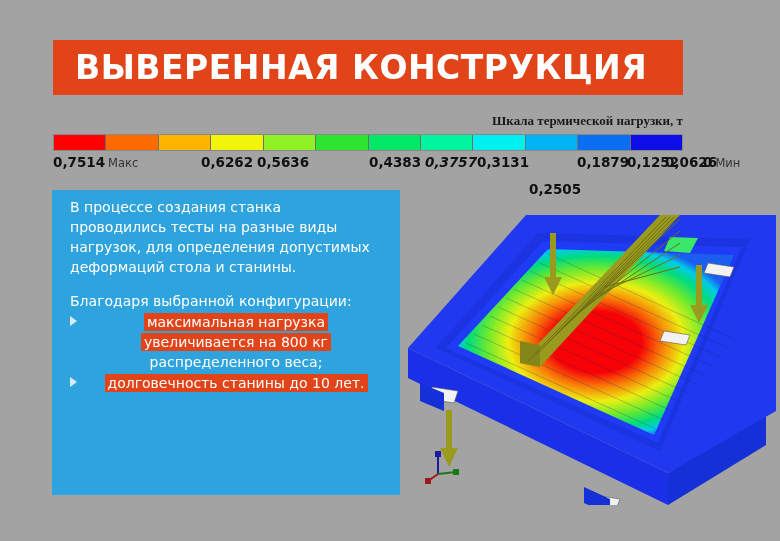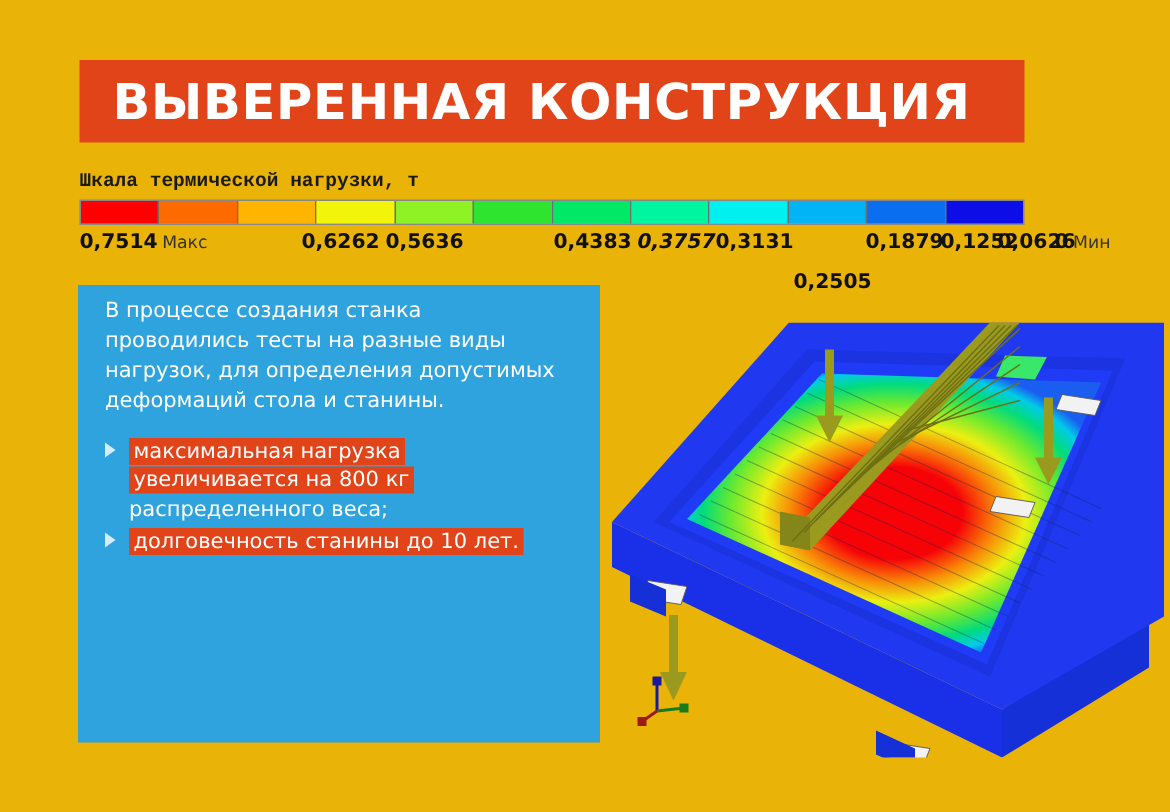--- a/index.html
+++ b/index.html
@@ -3,48 +3,48 @@
 <meta charset="utf-8">
 <style>
   html,body{margin:0;padding:0;}
   body{
     width:780px;height:541px;
     background:#ffffff;
     font-family:"DejaVu Sans","Liberation Sans",sans-serif;
     overflow:hidden;
     position:relative;
   }
-  .slide{position:absolute;left:0;top:0;width:780px;height:541px;background:#eab308;}
+  .slide{position:absolute;left:0;top:0;width:780px;height:541px;background:#a3a3a3;}
 
   
   .title-bar{
     position:absolute;left:53px;top:40px;width:630px;height:55px;
     background:#e2441a;
     display:flex;align-items:center;
   }
   .title-text{
     color:#ffffff;
     font-size:33px;
     font-weight:bold;
     letter-spacing:0.5px;
     padding-left:22px;
     white-space:nowrap;
     font-family:"DejaVu Sans","Liberation Sans",sans-serif;
   }
 
   
   .scale-wrap{position:absolute;left:53px;top:113px;width:646px;}
   .scale-title{
-    text-align:left;
+    text-align:right;
     font-size:13px;
     font-weight:bold;
     color:#1a1a1a;
     margin-bottom:5px;
     width:630px;
-    font-family:Liberation Mono, monospace;
+    font-family:Liberation Serif, serif;
   }
   .scale-bar{
     display:flex;
     width:630px;height:17px;
     border:1px solid #888;
     box-sizing:border-box;
   }
   .scale-seg{flex:1 1 0;height:100%;border-right:1px solid #6f6f6f;box-sizing:border-box;}
   .scale-seg:last-child{border-right:none;}
 
@@ -76,21 +76,21 @@
   }
   .panel-inner{
     padding:8px 14px 0 18px;
     color:#ffffff;
     font-size:14px;
     line-height:1.42;
   }
   .para{margin:0 0 14px 0;max-width:300px;}
   .lead{margin:0 0 2px 0;}
 
-  ul.bullets{list-style:none;margin:2px 0 0 0;padding:0;}
+  ul.bullets{list-style:none;margin:2px 0 0 0;padding:0;text-align:center;}
   ul.bullets > li{
     position:relative;
     padding-left:16px;
     margin-bottom:1px;
   }
   .bullet-mark{
     position:absolute;left:0;top:3px;
     width:0;height:0;
     border-left:7px solid #d8ecf7;
     border-top:5px solid transparent;
@@ -149,20 +149,21 @@
         <span class="tick" style="left: 524px;">0,1879</span>
         <span class="tick" style="left: 540px; padding-left: 34px;">0,1252</span>
         <span class="tick" style="left: 612px;">0,0626</span>
         <span class="tick" style="left: 650px;">0<span class="minmax">Мин</span></span>
       </div>
   </div>
 
   <div class="panel">
     <div class="panel-inner">
       <p class="para">В процессе создания станка проводились тесты на разные виды нагрузок, для определения допустимых деформаций стола и станины.</p>
+      <p class="lead">Благодаря выбранной конфигурации:</p>
       <ul class="bullets">
 
         <li>
           <span class="bullet-mark"></span>
           <span class="li-line"><span class="hl">максимальная нагрузка</span></span>
           <span class="li-line"><span class="hl">увеличивается на 800 кг</span></span>
           <span class="li-line">распределенного веса;</span>
         </li>
 
 

